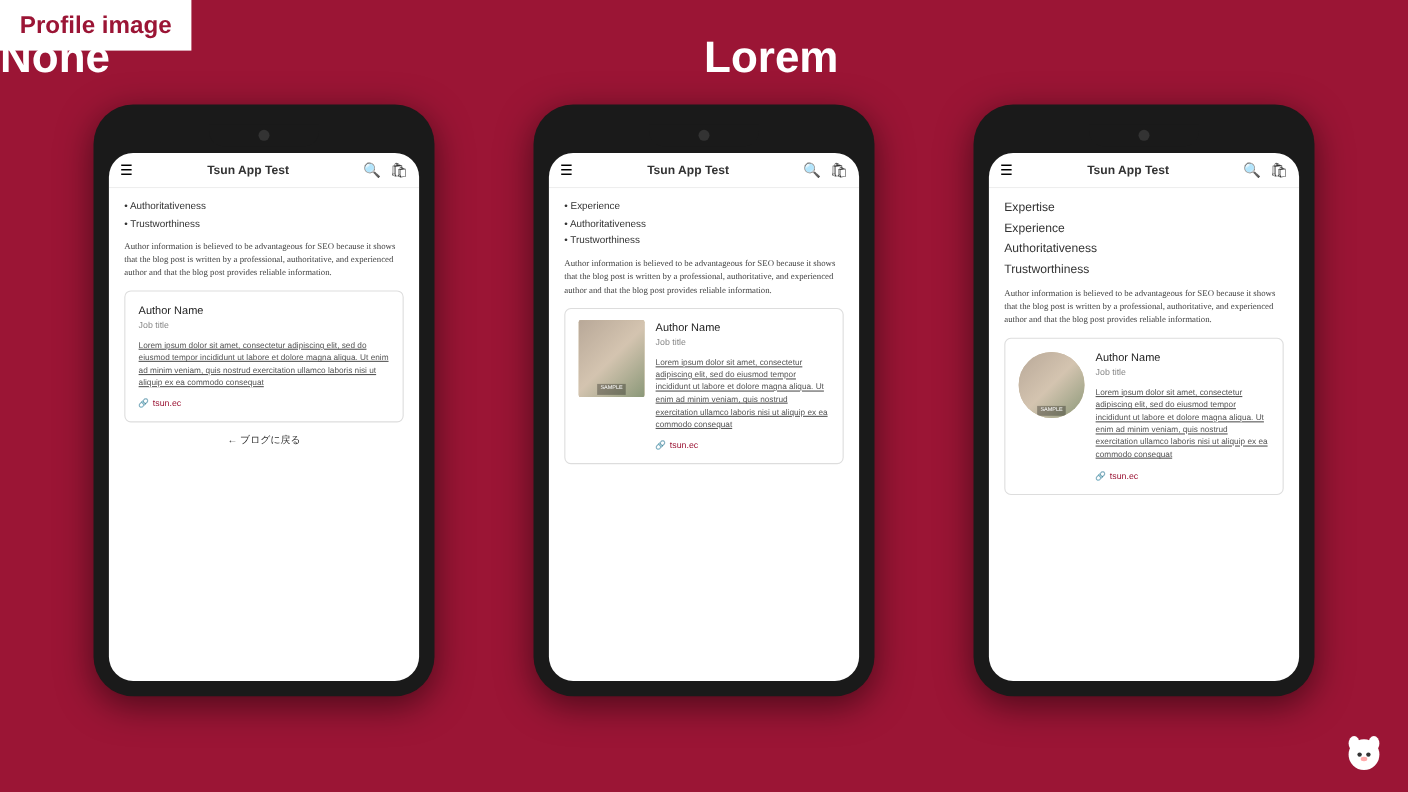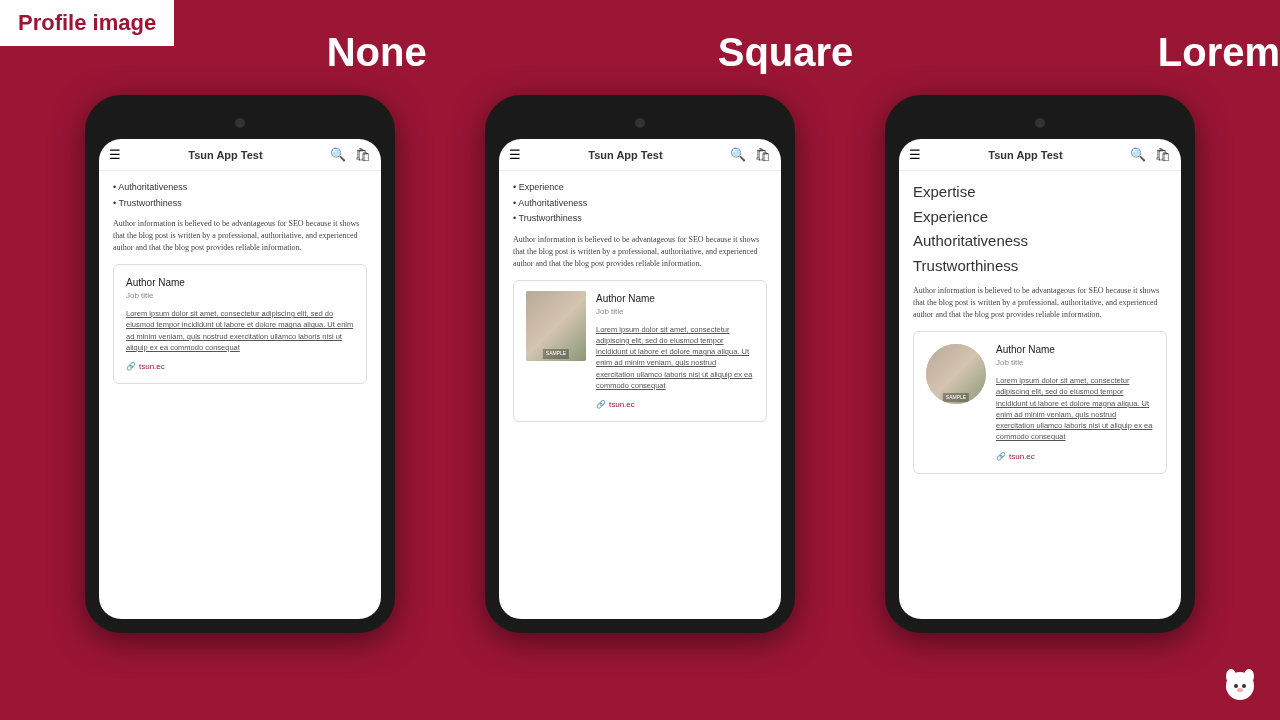--- a/index.html
+++ b/index.html
@@ -31,21 +31,21 @@
       display: flex;
       justify-content: space-around;
       align-items: center;
       padding-top: 30px;
       padding-bottom: 10px;
     }
     .col-heading {
       font-size: 40px;
       font-weight: 800;
       color: white;
-      text-align: right;
+      text-align: left;
       flex: 1;
     }
 
     
     .phones-row {
       display: flex;
       justify-content: space-around;
       align-items: flex-start;
       padding: 0 40px;
       margin-top: 10px;
@@ -241,21 +241,21 @@
       flex: 1;
       min-width: 0;
     }
 
     
     .plain-list {
       list-style: none;
       margin-bottom: 8px;
     }
     .plain-list li {
-      font-size: 15px;
+      font-size: 11px;
       color: #333;
       margin-bottom: 2px;
     }
 
     
     .mascot {
       position: absolute;
       bottom: 16px;
       right: 20px;
       width: 40px;
@@ -264,21 +264,20 @@
   </style>
 </head>
 <body>
 
 <div class="badge">
   <span class="badge-text">Profile image</span>
 </div>
 
 <div class="col-headings">
   <div class="col-heading">None</div>
-  <div class="col-heading">Square</div>
   <div class="col-heading">Lorem</div>
 </div>
 
 <div class="phones-row">
 
   <div class="phone">
     <div class="phone-notch-bar">
       <div class="phone-notch">
         <div class="phone-camera"></div>
       </div>
@@ -304,20 +303,21 @@
         <div class="author-card">
           <div class="author-name">Author Name</div>
           <div class="author-job">Job title</div>
           <div class="author-bio">Lorem ipsum dolor sit amet, consectetur adipiscing elit, sed do eiusmod tempor incididunt ut labore et dolore magna aliqua.
 Ut enim ad minim veniam, quis nostrud exercitation ullamco laboris nisi ut aliquip ex ea commodo consequat</div>
           <div class="author-link" style="color: rgb(155, 21, 53);">
             <span>🔗</span>
             <span>tsun.ec</span>
           </div>
         </div>
+        <div class="back-link">← ブログに戻る</div>
       </div>
     </div>
   </div>
 
   <div class="phone">
     <div class="phone-notch-bar">
       <div class="phone-notch">
         <div class="phone-camera"></div>
       </div>
     </div>

